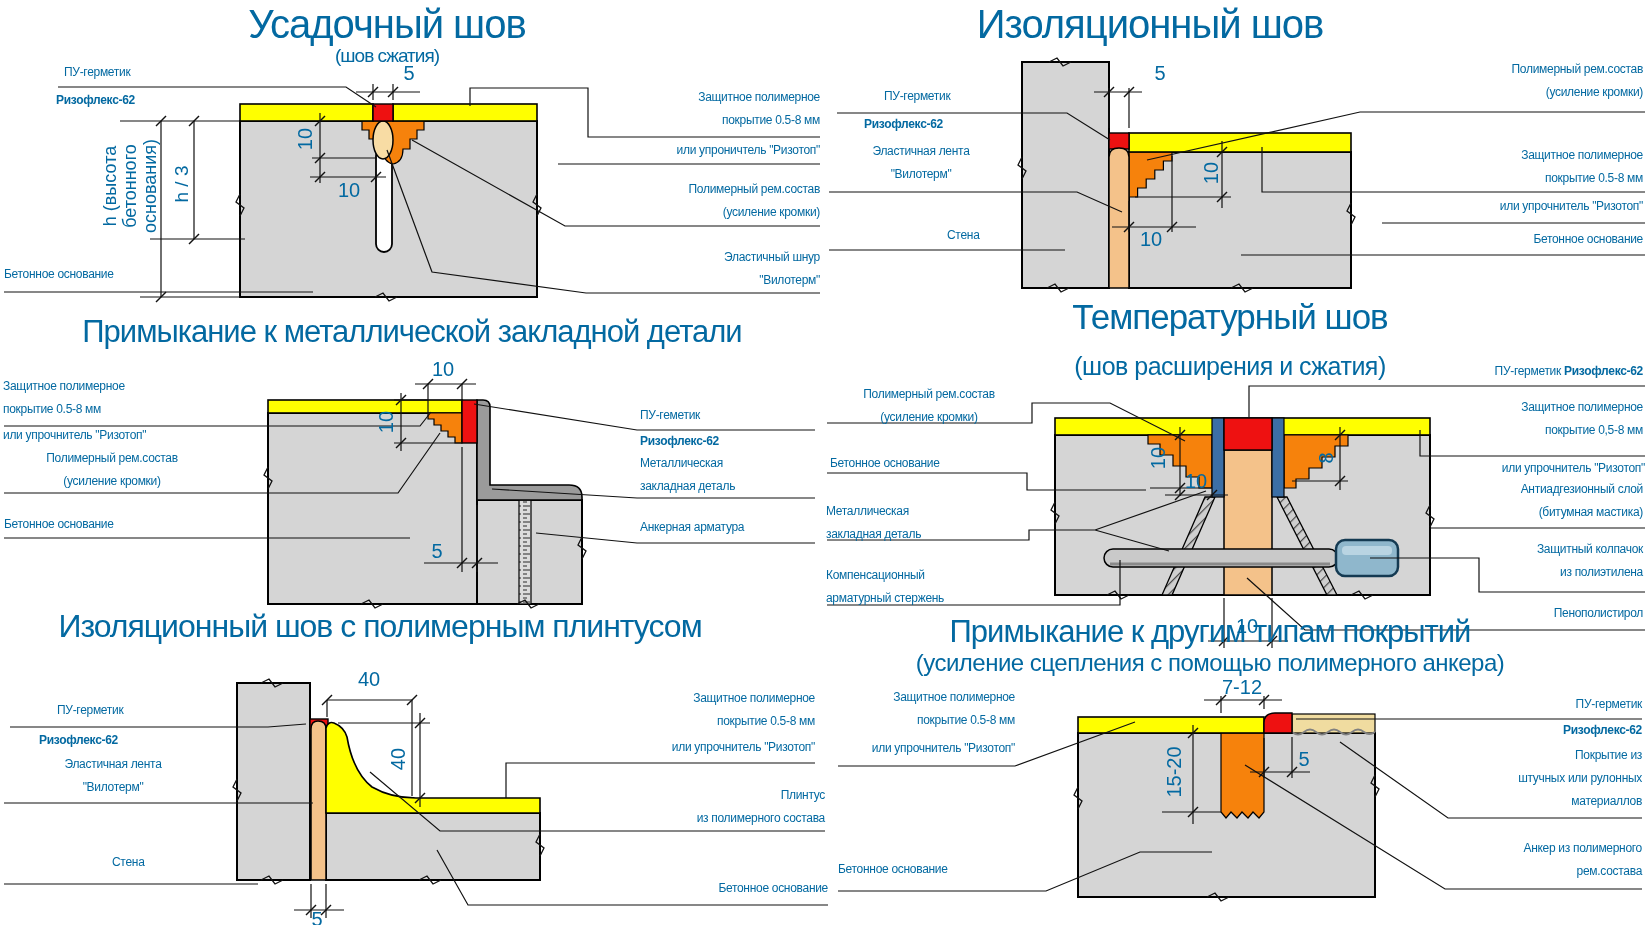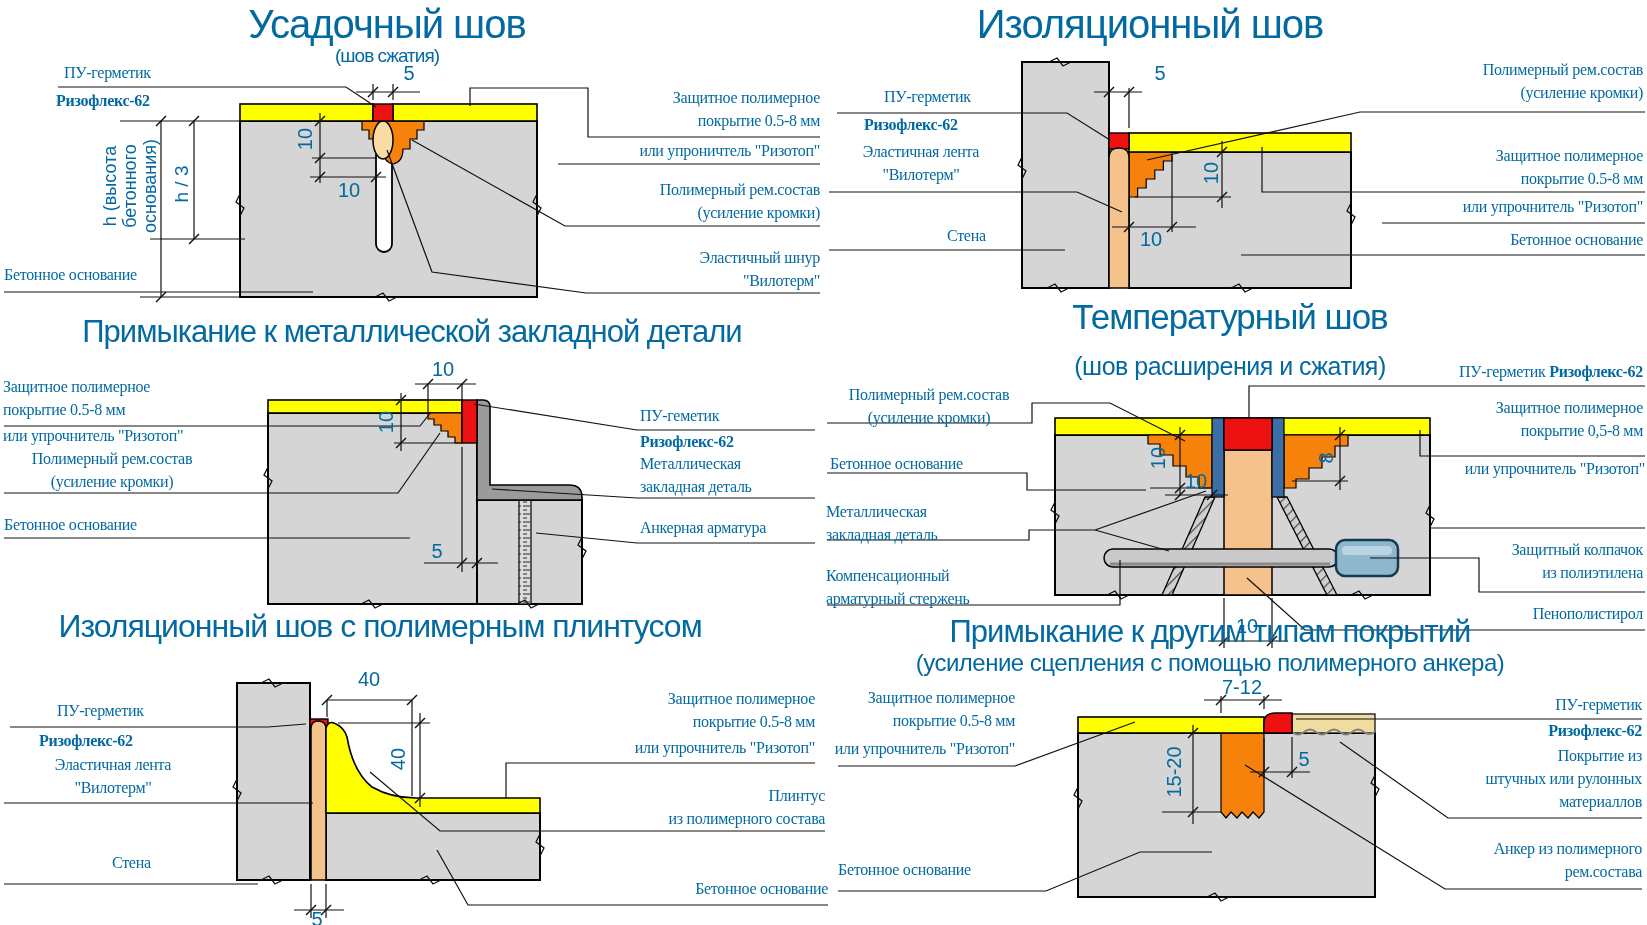--- a/index.html
+++ b/index.html
@@ -4,21 +4,21 @@
 <style>
   :root{
     --yellow:#FFFF00; --red:#EE1111; --orange:#F6820C; --tape:#F4C28A;
     --cord:#F8DCA4; --concrete:#D5D5D5; --metal:#9B9B9B; --blue:#3C6FA5;
     --cap:#8FB7CC; --rod:#C9C9C9; --sand:#F0DCA0; --ink:#111;
   }
   html,body{margin:0;padding:0;background:#fff;}
   .stage{position:relative;width:1647px;height:925px;background:#fff;overflow:hidden;
          font-family:"Liberation Sans",sans-serif;color:#0369a1;}
   .stage svg{position:absolute;left:0;top:0;}
-  .lbl{position:absolute;font-size:16px;line-height:23px;white-space:pre-line;letter-spacing:-0.3px;font-family:Liberation Serif, serif;}
+  .lbl{position:absolute;font-size:12px;line-height:23px;white-space:pre-line;letter-spacing:-0.3px;}
   .r{text-align:right;}
   .c{text-align:center;}
   .b{font-weight:bold;}
   .t{position:absolute;transform:translateX(-50%);white-space:nowrap;letter-spacing:-1px;}
   .rot{position:absolute;transform:translate(-50%,-50%) rotate(-90deg);white-space:pre;
        text-align:center;font-size:18px;line-height:20px;}
   .dim{position:absolute;transform:translate(-50%,-50%);font-size:20px;white-space:nowrap;}
   .dimr{position:absolute;transform:translate(-50%,-50%) rotate(-90deg);font-size:20px;white-space:nowrap;}
   
   .ln{stroke:var(--ink);stroke-width:1.2px;fill:none;}
@@ -329,20 +329,22 @@
 (усиление кромки)</div>
 <div class="lbl" style="left:830px;top:452px;">Бетонное основание</div>
 <div class="lbl" style="left:826px;top:500px;">Металлическая
 закладная деталь</div>
 <div class="lbl" style="left:826px;top:564px;">Компенсационный
 арматурный стержень</div>
 <div class="lbl r" style="right:4px;top:360px;"><span>ПУ-герметик</span> <span class="b">Ризофлекс-62</span></div>
 <div class="lbl r" style="right:4px;top:396px;">Защитное полимерное
 покрытие 0,5-8  мм</div>
 <div class="lbl r" style="right:2px;top:457px;">или упрочнитель "Ризотоп"</div>
+<div class="lbl r" style="right:4px;top:478px;">Антиадгезионный слой
+(битумная мастика)</div>
 <div class="lbl r" style="right:4px;top:538px;">Защитный колпачок
 из полиэтилена</div>
 <div class="lbl r" style="right:4px;top:602px;">Пенополистирол</div>
 <div class="dimr" style="left:1158px;top:458px;">10</div>
 <div class="dim" style="left:1196px;top:481px;">10</div>
 <div class="dimr" style="left:1326px;top:458px;">8</div>
 <div class="dim" style="left:1247px;top:626px;">10</div>
 
 <div class="t" style="left:380px;top:608px;font-size:32px;">Изоляционный шов с полимерным плинтусом</div>
 <div class="lbl" style="left:57px;top:699px;">ПУ-герметик</div>

